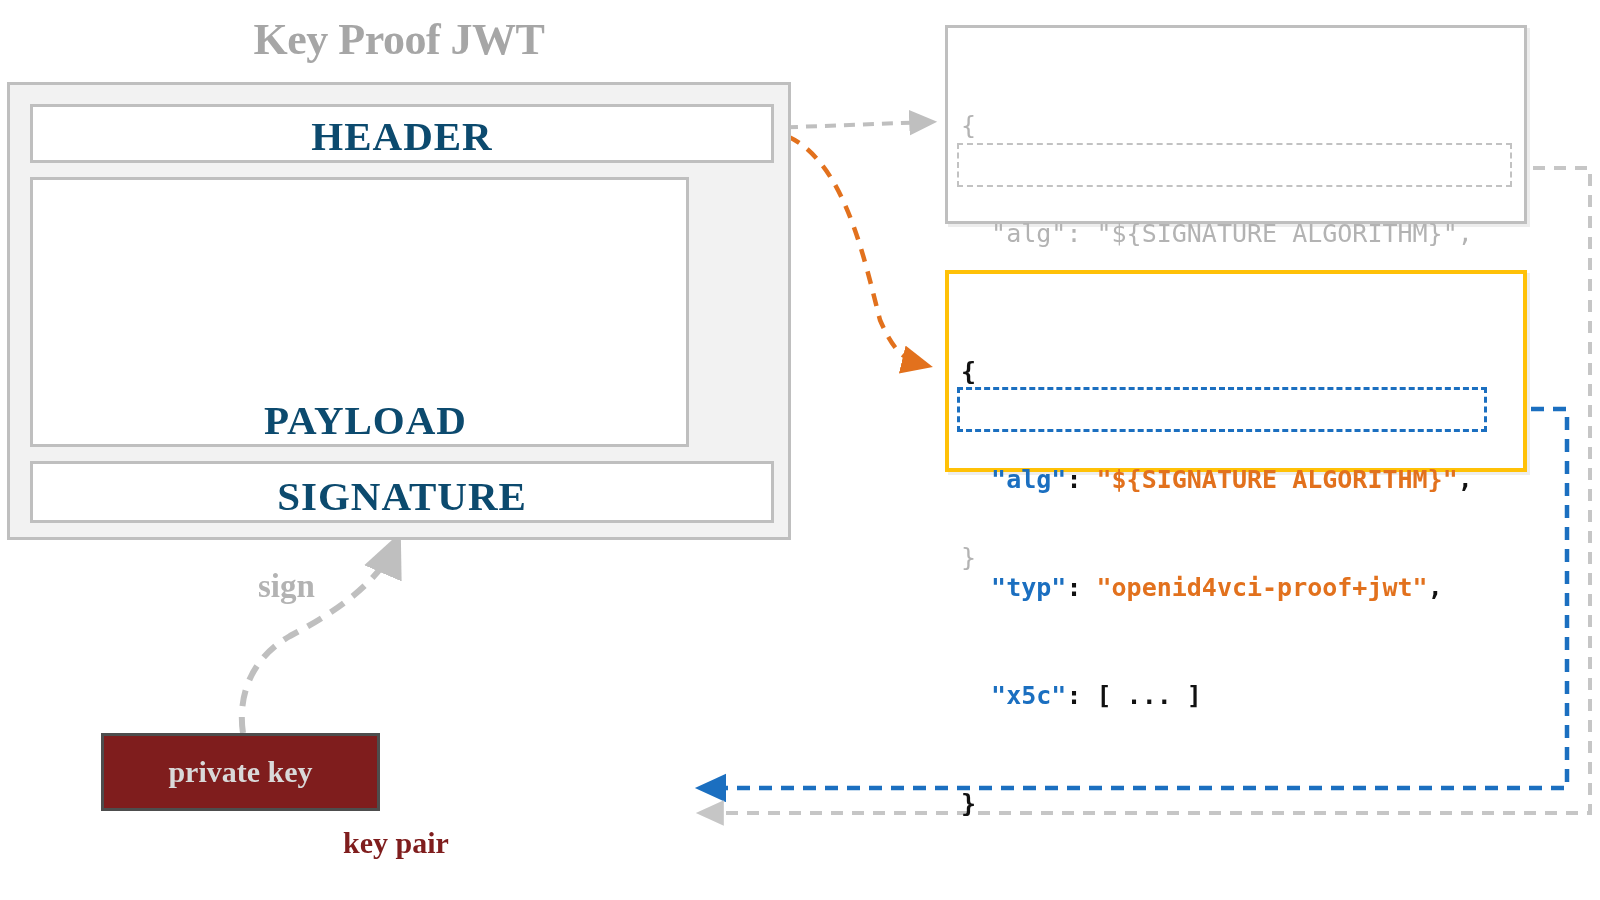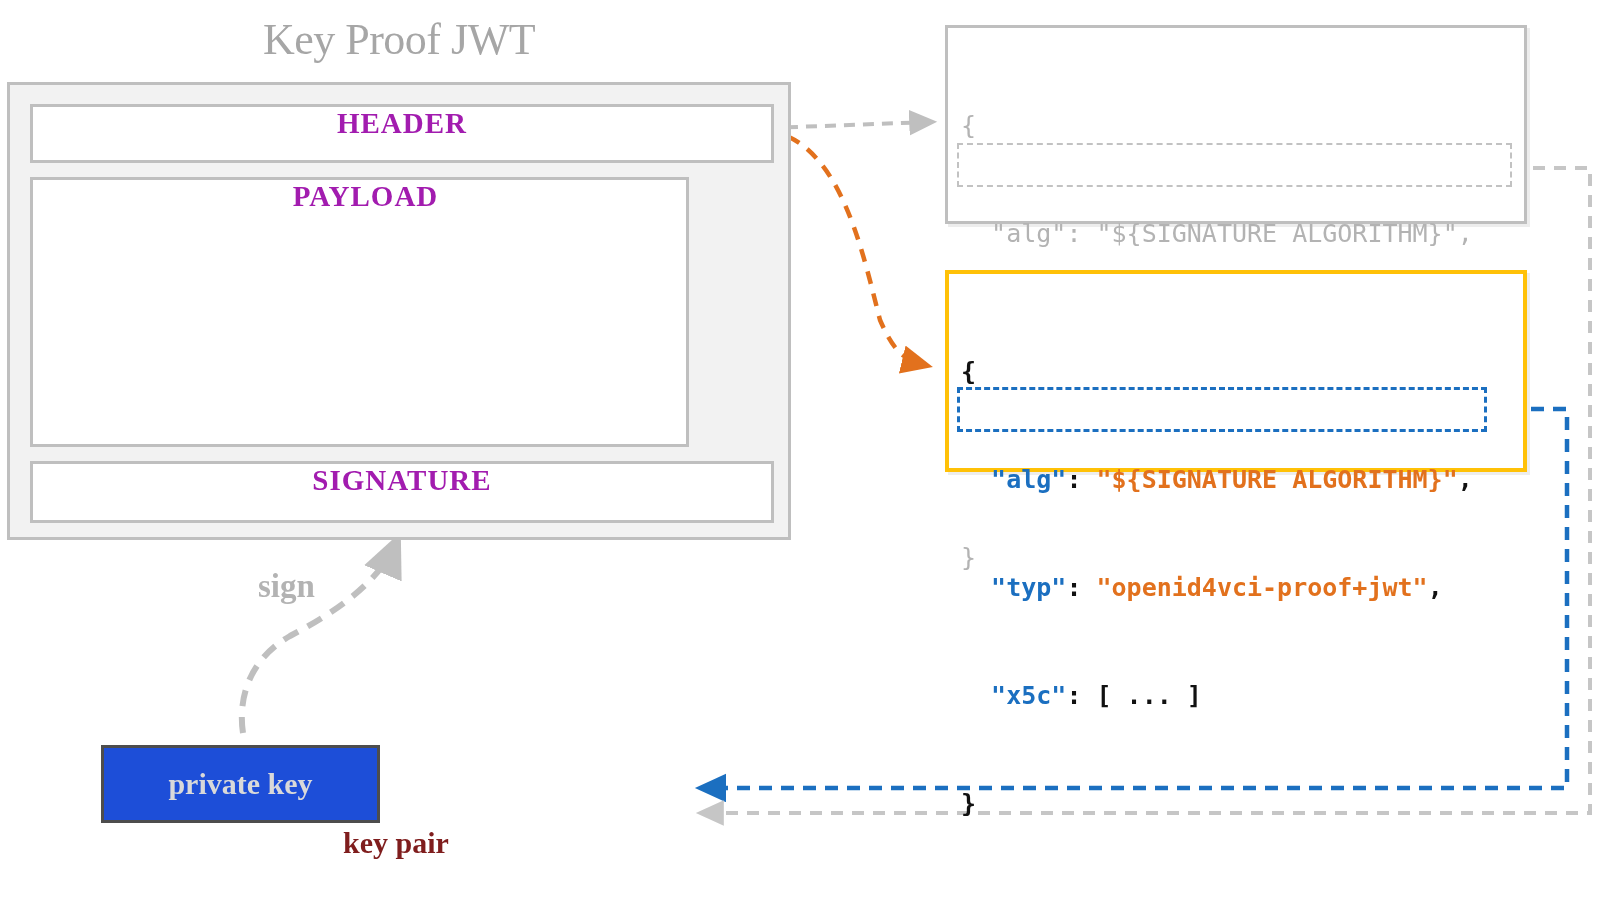--- a/index.html
+++ b/index.html
@@ -26,21 +26,21 @@
   }
 
   
   #jwt-title {
     position: absolute;
     left: 7px;
     top: 14px;
     width: 784px;
     text-align: center;
     font-family: "Liberation Serif", "DejaVu Serif", serif;
-    font-weight: normal;
+    font-weight: bold;
     font-size: 44px;
     letter-spacing: -0.5px;
     color: #a6a6a6;
     white-space: nowrap;
   }
 
   
   #jwt-box {
     position: absolute;
     left: 7px;
@@ -50,27 +50,27 @@
     box-sizing: border-box;
     background: #f2f2f2;
     border: 3px solid #bfbfbf;
   }
   .jwt-part {
     position: absolute;
     box-sizing: border-box;
     background: #ffffff;
     border: 3px solid #bfbfbf;
     display: flex;
-    align-items: flex-start;
+    align-items: flex-end;
     justify-content: center;
     font-family: "Liberation Serif", "DejaVu Serif", serif;
     font-weight: bold;
-    font-size: 29px;
+    font-size: 41px;
     letter-spacing: 1px;
-    color: #a21caf;
+    color: #0c4a6e;
   }
   #jwt-header-part {
     left: 20px;
     top: 19px;
     width: 744px;
     height: 59px;
   }
   #jwt-payload-part {
     left: 20px;
     top: 92px;
@@ -150,24 +150,23 @@
     justify-content: center;
     font-family: "Liberation Serif", "DejaVu Serif", serif;
     font-weight: bold;
     font-size: 30px;
   }
   #private-key-box {
     left: 101px;
     top: 733px;
     width: 279px;
     height: 78px;
-    background: #1d4ed8;
+    background: #7f1d1d;
     border: 3px solid #4d4d4d;
     color: #d9d9d9;
-    margin-top: 12px;
   }
   #public-key-box {
     left: 416px;
     top: 731px;
     width: 279px;
     height: 82px;
     background: #ffc400;
     border: 3px solid #7a5c00;
     color: #0d0d0d;
   }

